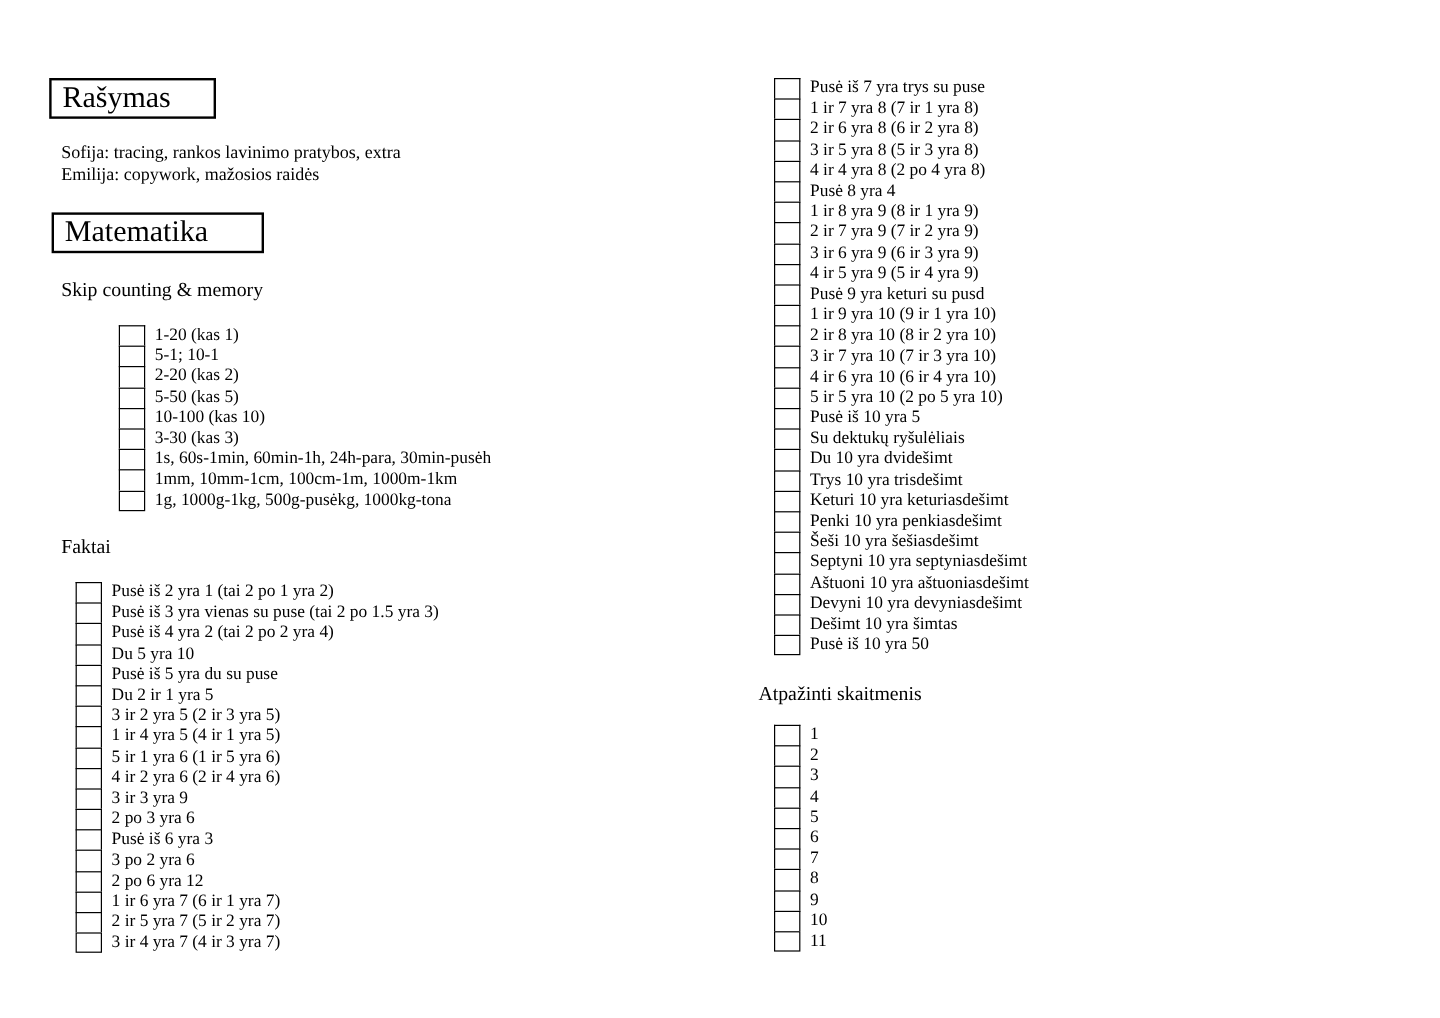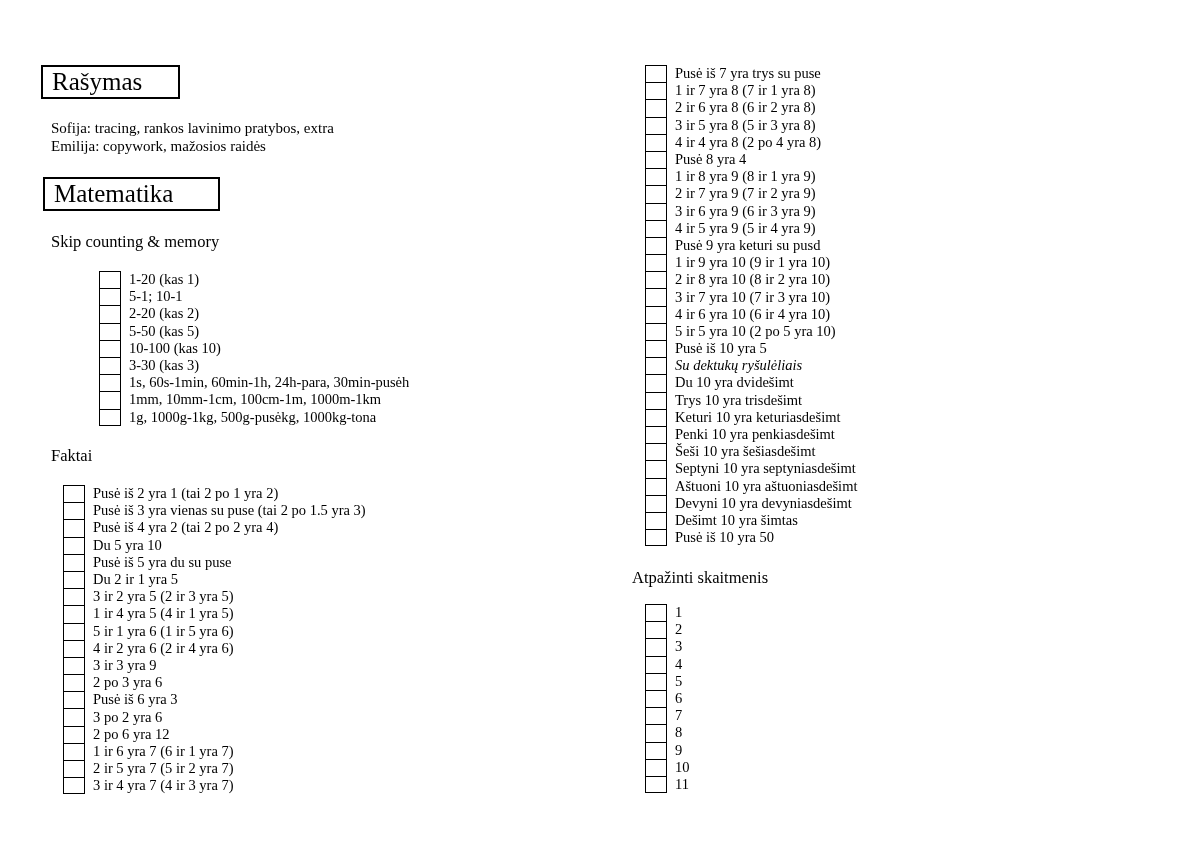--- a/index.html
+++ b/index.html
@@ -56,21 +56,21 @@
     border-top: 1px solid #000000;
     background: #ffffff;
     flex: none;
   }
   .check-row:last-child .checkbox { border-bottom: 1px solid #000000; }
   .item-label {
     margin-left: 8px;
     font-size: 14.5px;
     white-space: nowrap;
   }
-  .item-label.italic { font-style: italic; }
+  .item-label.italic { }
 </style>
 </head>
 <body>
 
 <div class="page">
 
   <div class="abs heading-box" style="left:41px; top:65px; min-width:139px;">
     <span>Rašymas</span>
   </div>
 

